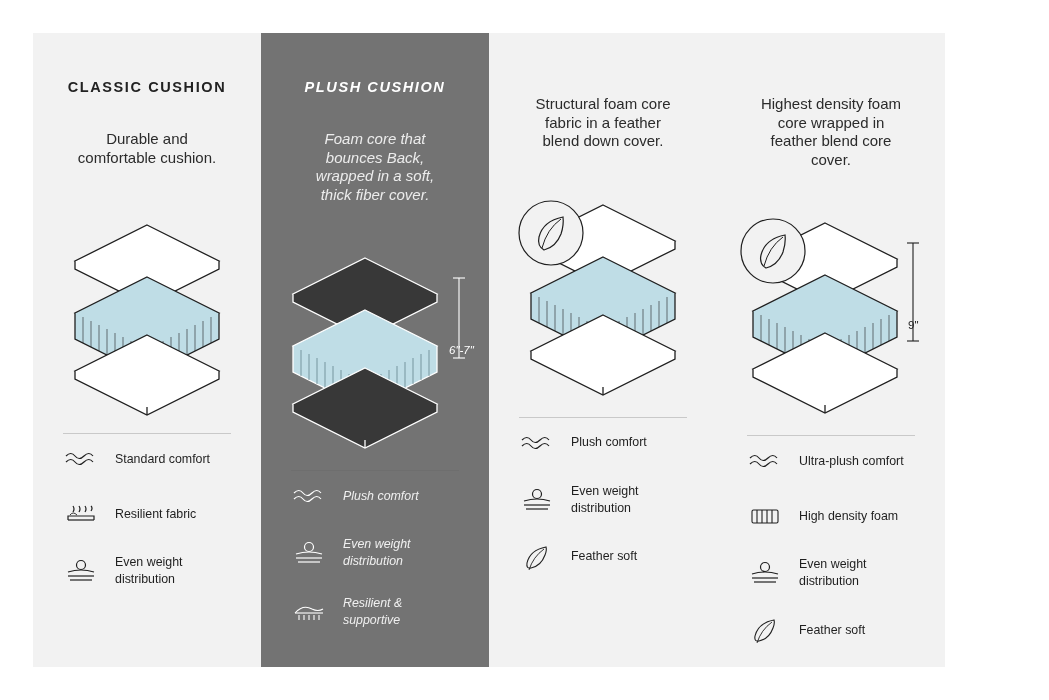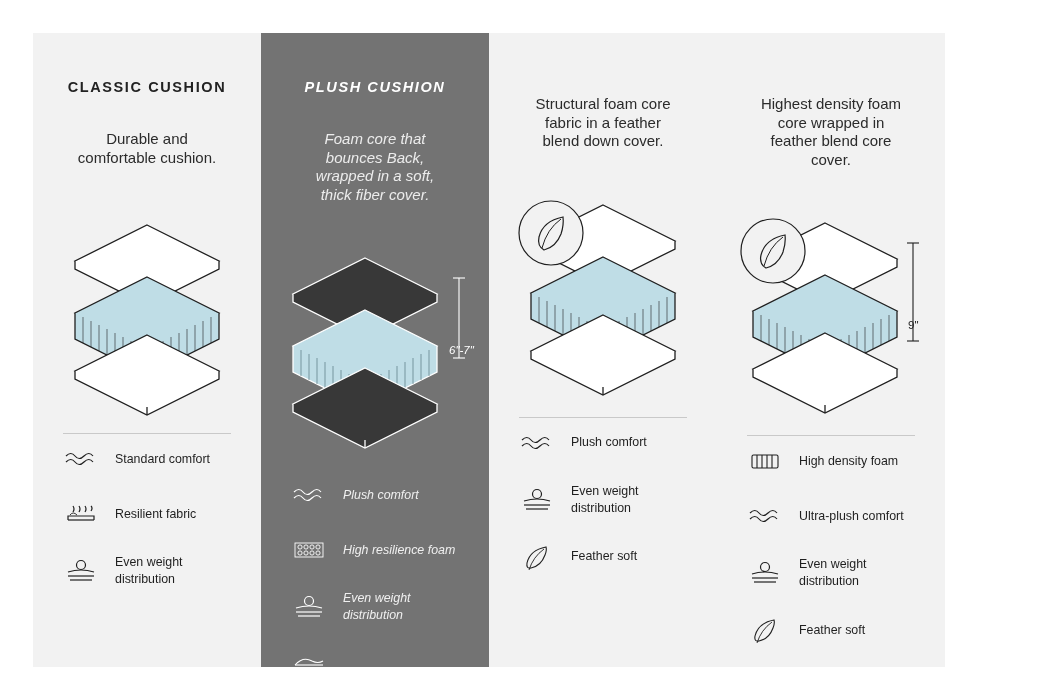--- a/index.html
+++ b/index.html
@@ -244,36 +244,20 @@
         <span class="ficon">
           <svg width="34" height="20" viewBox="0 0 34 20" fill="none" stroke="#ffffff" stroke-width="1.2">
             <path d="M2 7 q5 -5 9 0 t9 0 t9 0"></path>
               <path d="M2 13 q5 -5 9 0 t9 0 t9 0"></path>
           </svg>
         </span>
         <span class="flabel">Plush comfort</span>
       </div>
       <div class="feature">
         <span class="ficon">
-          <svg width="34" height="24" viewBox="0 0 34 24" fill="none" stroke="#ffffff" stroke-width="0.9">
-            <rect x="3" y="5" width="28" height="14"></rect>
-            <circle cx="8" cy="9" r="2.1"></circle>
-              <circle cx="14" cy="9" r="2.1"></circle>
-              <circle cx="20" cy="9" r="2.1"></circle>
-              <circle cx="26" cy="9" r="2.1"></circle>
-            <circle cx="8" cy="15" r="2.1"></circle>
-              <circle cx="14" cy="15" r="2.1"></circle>
-              <circle cx="20" cy="15" r="2.1"></circle>
-              <circle cx="26" cy="15" r="2.1"></circle>
-          </svg>
-        </span>
-        <span class="flabel">High resilience foam</span>
-      </div>
-      <div class="feature">
-        <span class="ficon">
           <svg width="34" height="26" viewBox="0 0 34 26" fill="none" stroke="#ffffff" stroke-width="1.2">
             <circle cx="17" cy="7" r="4.5"></circle>
             <path d="M4 14 q13 -4 26 0"></path>
               <path d="M4 18 h26"></path>
               <path d="M6 22 h22"></path>
           </svg>
         </span>
         <span class="flabel">Even weight distribution</span>
       </div>
       <div class="feature">
@@ -281,20 +265,21 @@
           <svg width="34" height="26" viewBox="0 0 34 26" fill="none" stroke="#ffffff" stroke-width="1.1">
             <path d="M3 14 q8 -9 17 -4 q6 3 11 0"></path>
             <path d="M3 14 h28"></path>
             <path d="M7 16 v5"></path>
               <path d="M12 16 v5"></path>
               <path d="M17 16 v5"></path>
               <path d="M22 16 v5"></path>
               <path d="M27 16 v5"></path>
           </svg>
         </span>
+        <span class="flabel">Resilient &amp; supportive</span>
       </div>
     </div>
   </div>
 
   <div class="card">
     <p class="subtitle">Structural foam core fabric in a feather blend down cover.</p>
 
     <div class="art">
       <svg width="228" height="228" viewBox="0 0 228 228" fill="none" stroke="#1f1f1f" stroke-width="1.3">
         <g>
@@ -423,41 +408,41 @@
         </g>
       </svg>
       <div style="position:absolute; left:191px; top:118px; font-size:11.5px; color:#1f1f1f;">9"</div>
     </div>
 
     <div class="divider"></div>
 
     <div class="features">
       <div class="feature">
         <span class="ficon">
+          <svg width="34" height="20" viewBox="0 0 34 20" fill="none" stroke="#1f1f1f" stroke-width="1.2">
+            <path d="M2 7 q5 -5 9 0 t9 0 t9 0"></path>
+              <path d="M2 13 q5 -5 9 0 t9 0 t9 0"></path>
+          </svg>
+        </span>
+        <span class="flabel">Ultra-plush comfort</span>
+      </div>
+      <div class="feature">
+        <span class="ficon">
           <svg width="34" height="22" viewBox="0 0 34 22" fill="none" stroke="#1f1f1f" stroke-width="1.1">
             <rect x="4" y="5" width="26" height="13" rx="1.5"></rect>
             <path d="M9 5 v13"></path>
               <path d="M14 5 v13"></path>
               <path d="M19 5 v13"></path>
               <path d="M24 5 v13"></path>
           </svg>
         </span>
         <span class="flabel">High density foam</span>
       </div>
       <div class="feature">
         <span class="ficon">
-          <svg width="34" height="20" viewBox="0 0 34 20" fill="none" stroke="#1f1f1f" stroke-width="1.2">
-            <path d="M2 7 q5 -5 9 0 t9 0 t9 0"></path>
-              <path d="M2 13 q5 -5 9 0 t9 0 t9 0"></path>
-          </svg>
-        </span>
-        <span class="flabel">Ultra-plush comfort</span>
-      </div>
-      <div class="feature">
-        <span class="ficon">
           <svg width="34" height="26" viewBox="0 0 34 26" fill="none" stroke="#1f1f1f" stroke-width="1.2">
             <circle cx="17" cy="7" r="4.5"></circle>
             <path d="M4 14 q13 -4 26 0"></path>
               <path d="M4 18 h26"></path>
               <path d="M6 22 h22"></path>
           </svg>
         </span>
         <span class="flabel">Even weight distribution</span>
       </div>
       <div class="feature">

